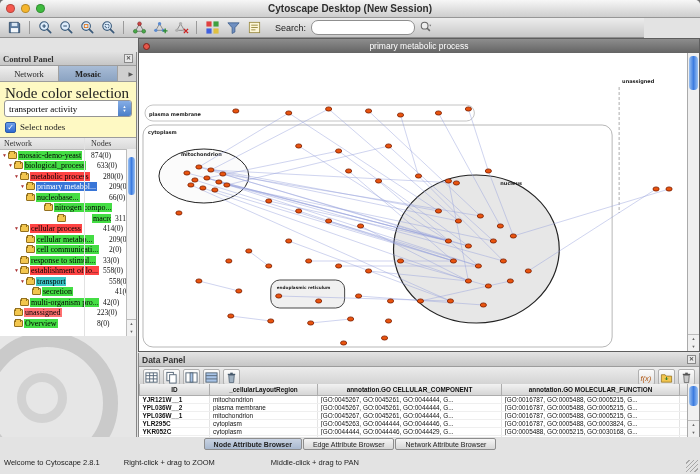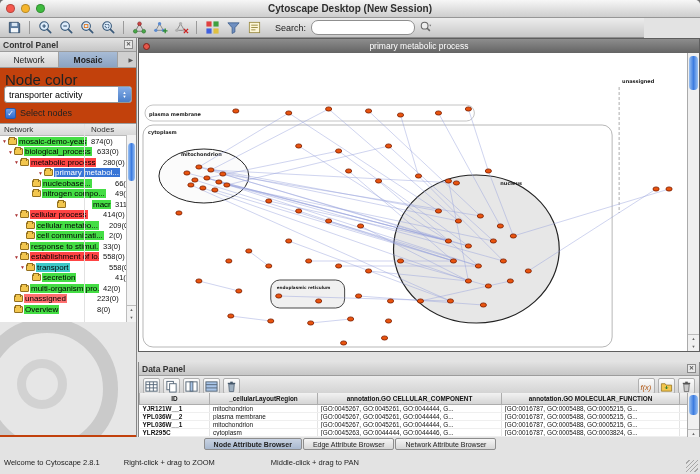--- a/index.html
+++ b/index.html
@@ -14,22 +14,22 @@
   
   .toolbar{position:absolute;top:18px;left:0;width:644px;height:20px;box-sizing:border-box;
     background:linear-gradient(#ededed,#c7c7c7);border-bottom:1px solid #8f8f8f;
     display:flex;align-items:center;padding:0 4px;gap:1px;}
   .tb{width:20px;height:18px;border:none;background:transparent;padding:1px;display:flex;align-items:center;justify-content:center;cursor:default}
   .tb svg{width:15px;height:15px}
   .tsep{width:1px;height:13px;background:#9a9a9a;margin:0 4px}
   .search-label{font-size:9px;color:#222;margin:0 4px 0 10px}
   .search{width:86px;height:13px;border:1px solid #8f8f8f;border-radius:7px;font-size:9px;padding:0 8px;background:#fff;outline:none}
   
-  .control-panel{position:absolute;left:0;top:38px;width:137px;height:399px;box-sizing:border-box;
-    background:#c2410c;border-right:1px solid #868686;}
+  .control-panel{position:absolute;left:0;top:52px;width:137px;height:399px;box-sizing:border-box;
+    background:#fef9c3;border-right:1px solid #868686;font-family:Liberation Serif, serif;}
   .p-header{height:13px;background:linear-gradient(#e2e2e2,#c6c6c6);border-bottom:1px solid #9c9c9c;
     display:flex;align-items:center;font-size:8.5px;font-weight:bold;color:#333;padding:0 3px;}
   .p-header .sp{flex:1}
   .close-box{width:9px;height:9px;border:1px solid #8a8a8a;background:#e8e8e8;font-size:6px;line-height:7px;text-align:center;color:#555;box-sizing:border-box}
   .cp-tabs{height:15px;display:flex;align-items:stretch;background:#cfcfcf;border-bottom:1px solid #9c9c9c}
   .cp-tab{flex:0 0 58px;font-size:8.5px;display:flex;align-items:center;justify-content:center;
     background:linear-gradient(#efefef,#d3d3d3);border-right:1px solid #a0a0a0;color:#222}
   .cp-tab.selected{background:linear-gradient(#a8bcd6,#8ba3c2);font-weight:bold}
   .tab-arrow{flex:1;display:flex;align-items:center;justify-content:flex-end;font-size:6px;color:#555;padding-right:3px}
   .cp-label{height:13px;font-size:15px;color:#222;padding:3px 0 0 5px;box-sizing:content-box}
@@ -65,21 +65,21 @@
   .nw-close{width:7px;height:7px;border-radius:50%;background:#e4574b;border:1px solid #7c2018;margin-left:4px;box-sizing:border-box;z-index:2}
   .nw-title{position:absolute;left:0;right:0;text-align:center;font-size:8.5px;color:#fff}
   .nw-canvas{position:absolute;left:0;top:14px;right:11px;bottom:0;background:#fff;overflow:hidden}
   .nw-canvas svg{width:100%;height:100%;display:block}
   .rlabel{font:bold 5px "DejaVu Sans",sans-serif;fill:#222}
   .rlabel-sm{font:bold 4.2px "DejaVu Sans",sans-serif;fill:#222}
   .nw-scroll{position:absolute;right:0;top:14px;bottom:0;width:11px;background:#f0f0f0;border-left:1px solid #aaa}
   .scroll-arrows{position:absolute;left:0;right:0;bottom:0;height:16px;border-top:1px solid #bbb;
     display:flex;flex-direction:column;align-items:center;font-size:4px;color:#666;line-height:8px}
   
-  .data-panel{position:absolute;left:138px;top:362px;width:562px;height:85px;box-sizing:border-box;
+  .data-panel{position:absolute;left:138px;top:353px;width:562px;height:85px;box-sizing:border-box;
     border:1px solid #868686;border-top:none;background:#e6e6e6}
   .dp-toolbar{height:20px;background:linear-gradient(#ececec,#cfcfcf);border-bottom:1px solid #a5a5a5;
     display:flex;align-items:center;padding:0 4px;gap:3px}
   .dp-btn{width:17px;height:16px;border:1px solid #b0b0b0;border-radius:2px;background:linear-gradient(#fcfcfc,#e0e0e0);
     display:flex;align-items:center;justify-content:center;padding:0}
   .dp-btn svg{width:13px;height:13px}
   .dp-spacer{flex:1}
   .dp-table-wrap{position:absolute;left:0;right:11px;top:31px;bottom:0;background:#fff;overflow:hidden}
   table{border-collapse:collapse;table-layout:fixed;width:100%;font-size:6.4px;color:#111}
   th{height:11px;background:linear-gradient(#f2f2f2,#d5d5d5);border:1px solid #adadad;border-top:none;
@@ -256,37 +256,37 @@
           </div>
           <div class="tree-row">
             <div class="tree-left" style="padding-left: 13px;">
               <span class="tri">▼</span>
               <span class="folder"></span>
               <span class="chip" style="background: rgb(255, 68, 68); text-align: right;">metabolic process</span>
             </div>
             <span class="cnt">280(0)</span>
           </div>
           <div class="tree-row">
+            <div class="tree-left" style="padding-left: 19px;">
+              <span class="tri">▼</span>
+              <span class="folder"></span>
+              <span class="chip" style="background: rgb(56, 117, 215); color: rgb(255, 255, 255);">primary metabol...</span>
+            </div>
+            <span class="cnt">209(0)</span>
+          </div>
+          <div class="tree-row">
+            <div class="tree-left" style="padding-left: 19px;">
+              <span class="tri"></span>
+              <span class="folder"></span>
+              <span class="chip" style="background: rgb(68, 221, 68);">nucleobase...</span>
+            </div>
+            <span class="cnt">66(0)</span>
+          </div>
+          <div class="tree-row">
             <div class="tree-left" style="padding-left: 37px;">
-              <span class="tri">▼</span>
-              <span class="folder"></span>
-              <span class="chip" style="background: rgb(56, 117, 215); color: rgb(255, 255, 255);">primary metabol...</span>
-            </div>
-            <span class="cnt">209(0)</span>
-          </div>
-          <div class="tree-row">
-            <div class="tree-left" style="padding-left: 25px;">
-              <span class="tri"></span>
-              <span class="folder"></span>
-              <span class="chip" style="background: rgb(68, 221, 68);">nucleobase...</span>
-            </div>
-            <span class="cnt">66(0)</span>
-          </div>
-          <div class="tree-row">
-            <div class="tree-left" style="padding-left: 25px;">
               <span class="tri"></span>
               <span class="folder"></span>
               <span class="chip" style="background: rgb(68, 221, 68);">nitrogen compo...</span>
             </div>
             <span class="cnt">49(0)</span>
           </div>
           <div class="tree-row">
             <div class="tree-left" style="padding-left: 25px; gap: 25px;">
               <span class="tri"></span>
               <span class="folder"></span>

